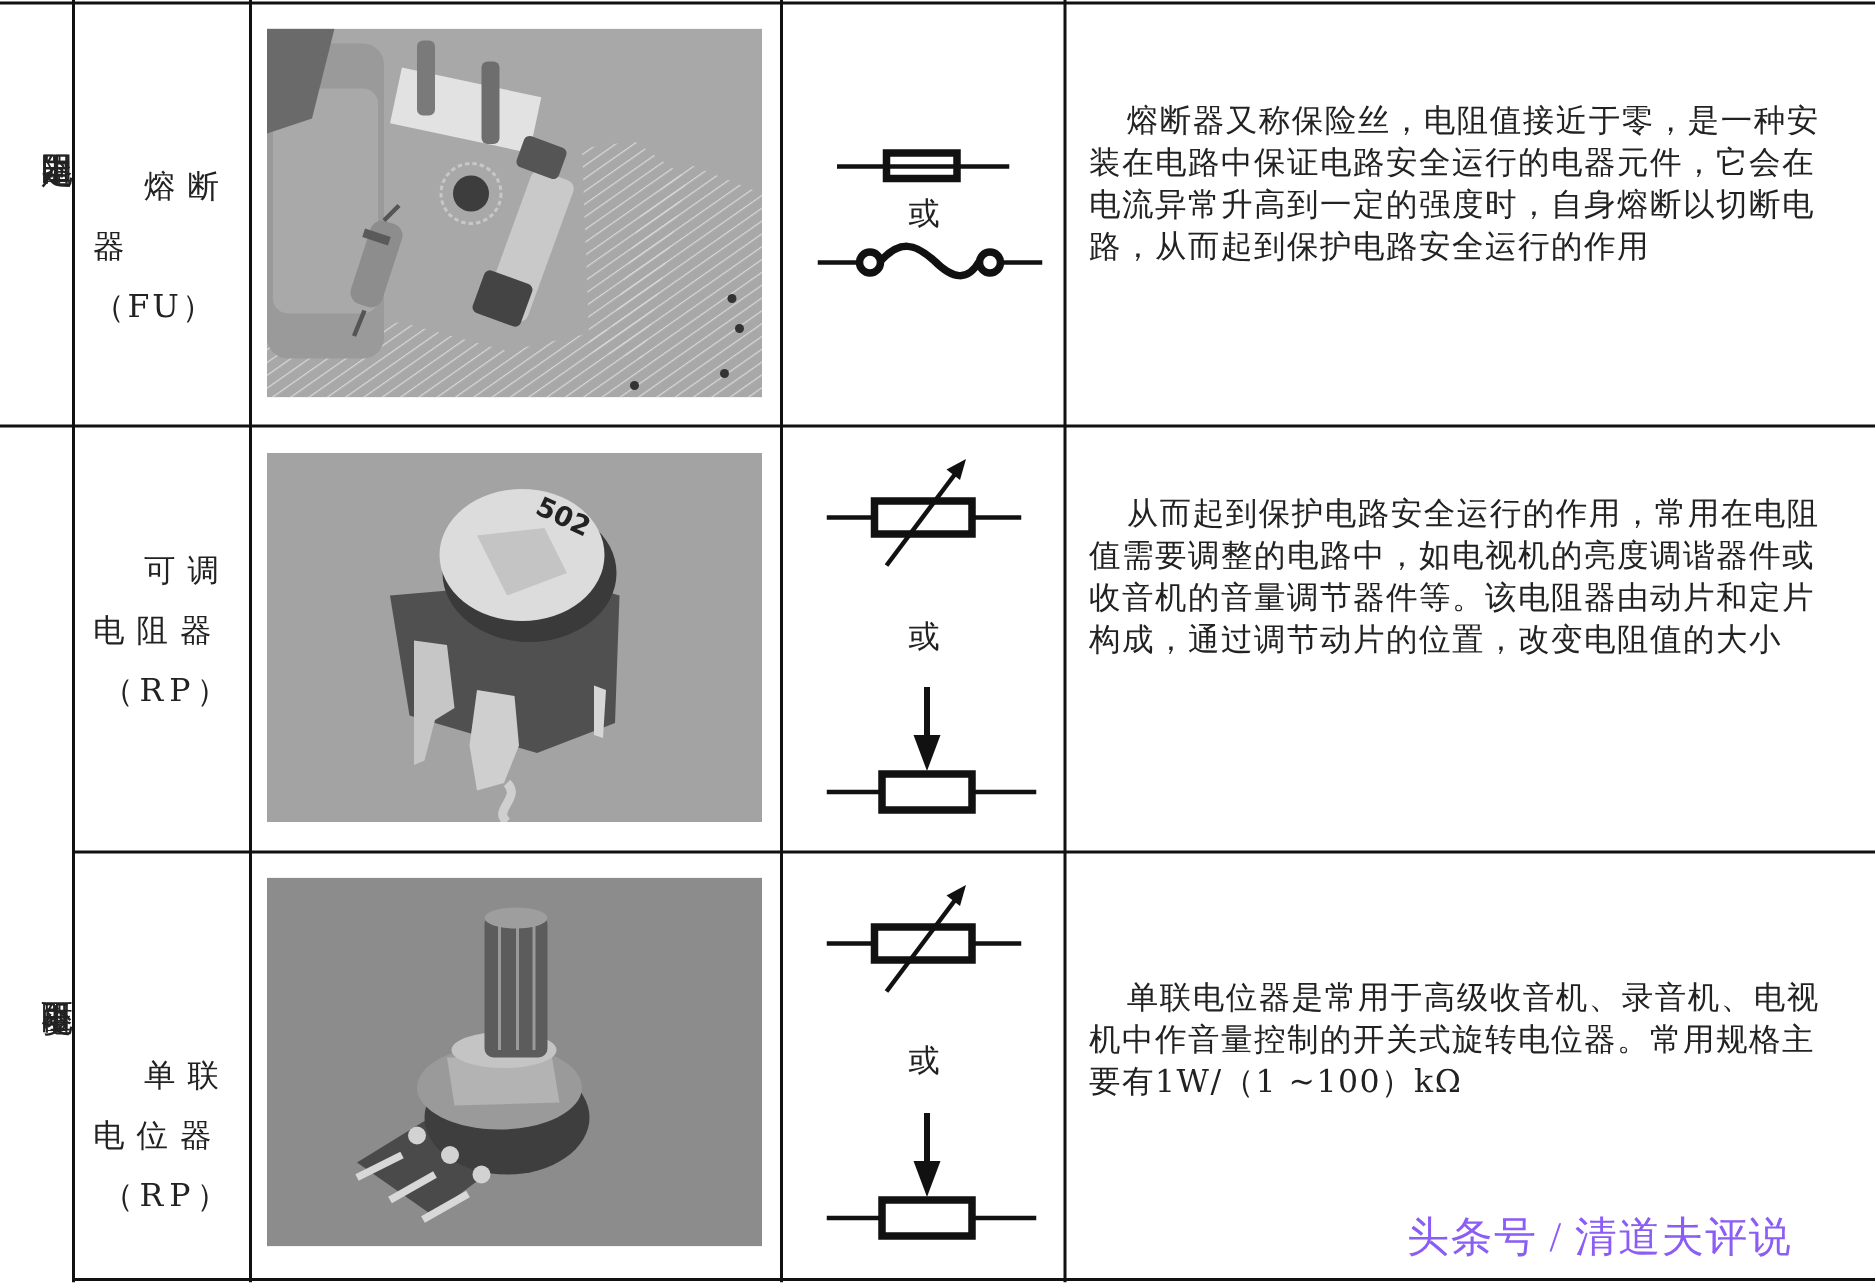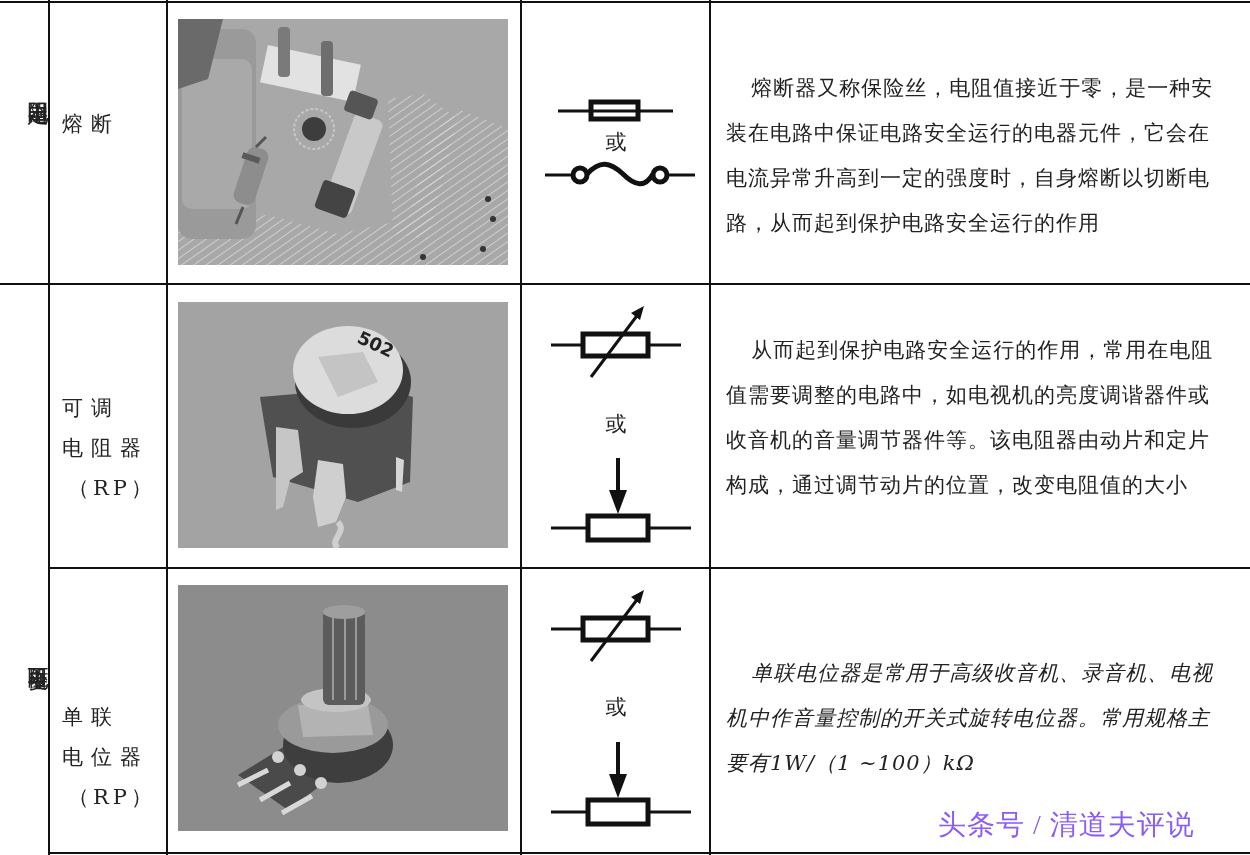--- a/index.html
+++ b/index.html
@@ -4,27 +4,27 @@
 <style>
   html, body { margin:0; padding:0; background:#fff; }
   body { width:1250px; height:855px; position:relative; overflow:hidden;
          font-family:"DejaVu Serif","Liberation Serif",serif; color:#1a1a1a; }
   .hl { position:absolute; height:2px; background:#111; }
   .vl { position:absolute; width:2px; background:#111; }
   .cat { position:absolute; left:0; width:49px; font-size:21px; line-height:23px;
          text-align:center; writing-mode:vertical-rl; text-orientation:upright;
          letter-spacing:0px; color:#222; }
   .name { position:absolute; left:62px; width:100px; font-size:21px; line-height:40px; color:#222; }
-  .name .l1 { text-align:left; padding-right:8px; letter-spacing:8px; }
+  .name .l1 { text-align:right; padding-right:8px; letter-spacing:8px; }
   .name .l2 { text-align:left; letter-spacing:8px; }
   .name .l3 { text-align:center; letter-spacing:4px; }
   .photo { position:absolute; left:178px; width:330px; height:246px; overflow:hidden; }
   .sym { position:absolute; left:523px; width:186px; }
   .or { position:absolute; width:186px; text-align:center; font-size:21px; color:#222; }
-  .desc { position:absolute; left:726px; width:505px; font-size:21px; line-height:45px;
+  .desc { position:absolute; left:726px; width:505px; font-size:21px; line-height:28px;
           color:#222; text-indent:1.2em; letter-spacing:1px; }
   .watermark { position:absolute; left:938px; top:806px; font-size:28px; color:#8b5cf6;
                font-family:Liberation Serif, serif; letter-spacing:1px; }
 </style>
 </head>
 <body>
 
 <div class="hl" style="left:0;top:1px;width:1250px;"></div>
 <div class="hl" style="left:0;top:283px;width:1250px;"></div>
 <div class="hl" style="left:49px;top:567px;width:1201px;"></div>
@@ -32,20 +32,21 @@
 <div class="vl" style="left:48px;top:0;height:855px;"></div>
 <div class="vl" style="left:166px;top:0;height:855px;"></div>
 <div class="vl" style="left:520px;top:0;height:855px;"></div>
 <div class="vl" style="left:709px;top:0;height:855px;"></div>
 
 <div class="cat" style="top:86px;">固定电阻器</div>
 <div class="cat" style="top:652px;">可变电阻器</div>
 
 <div class="name" style="top:104px;">
   <div class="l1">熔断</div>
+  <div class="l2" style="letter-spacing:2px;">器（FU）</div>
 </div>
 <div class="photo" style="top:19px;">
   <svg width="330" height="246" viewBox="0 0 330 246">
     <defs>
       <pattern id="hatch" width="7" height="7" patternUnits="userSpaceOnUse" patternTransform="rotate(55)">
         <line x1="0" y1="0" x2="0" y2="7" stroke="#d8d8d8" stroke-width="1.6"></line>
       </pattern>
     </defs>
     <rect width="330" height="246" fill="#a8a8a8"></rect>
     <path d="M0 200 L90 196 L160 215 L230 200 L250 120 L280 90 L330 110 L330 246 L0 246Z" fill="url(#hatch)"></path>
@@ -81,21 +82,21 @@
   <svg style="position:absolute;left:22px;top:160px;" width="150" height="30" viewBox="0 0 150 30">
     <line x1="0" y1="15" x2="27" y2="15" stroke="#111" stroke-width="3"></line>
     <line x1="123" y1="15" x2="150" y2="15" stroke="#111" stroke-width="3"></line>
     <circle cx="35" cy="15" r="7" fill="#fff" stroke="#111" stroke-width="5"></circle>
     <circle cx="115" cy="15" r="7" fill="#fff" stroke="#111" stroke-width="5"></circle>
     <path d="M42 14 C55 0, 65 2, 78 14 C90 26, 100 28, 108 14" fill="none" stroke="#111" stroke-width="5"></path>
   </svg>
 </div>
 <div class="desc" style="top:66px;">熔断器又称保险丝，电阻值接近于零，是一种安装在电路中保证电路安全运行的电器元件，它会在电流异常升高到一定的强度时，自身熔断以切断电路，从而起到保护电路安全运行的作用</div>
 
-<div class="name" style="top:388px;">
+<div class="name" style="top:360px;">
   <div class="l1">可调</div>
   <div class="l2">电阻器</div>
   <div class="l3">（RP）</div>
 </div>
 <div class="photo" style="top:302px;">
   <svg width="330" height="246" viewBox="0 0 330 246">
     <rect width="330" height="246" fill="#a3a3a3"></rect>
     <path d="M82 95 L200 85 L235 95 L232 180 L180 200 L95 175Z" fill="#505050"></path>
     <ellipse cx="175" cy="80" rx="58" ry="46" fill="#3a3a3a"></ellipse>
     <ellipse cx="170" cy="68" rx="55" ry="44" fill="#dcdcdc"></ellipse>
@@ -158,15 +159,15 @@
     <polygon points="93,1 80,8 89,15" fill="#111"></polygon>
   </svg>
   <div class="or" style="top:126px;">或</div>
   <svg style="position:absolute;left:28px;top:175px;" width="140" height="85" viewBox="0 0 140 85">
     <line x1="0" y1="70" x2="140" y2="70" stroke="#111" stroke-width="3"></line>
     <rect x="37" y="58" width="60" height="24" fill="#fff" stroke="#111" stroke-width="5"></rect>
     <line x1="67" y1="0" x2="67" y2="40" stroke="#111" stroke-width="4"></line>
     <polygon points="58,32 76,32 67,56" fill="#111"></polygon>
   </svg>
 </div>
-<div class="desc" style="top:651px;font-style:italic;">单联电位器是常用于高级收音机、录音机、电视机中作音量控制的开关式旋转电位器。常用规格主要有1W/（1 ~100）kΩ</div>
+<div class="desc" style="top:651px;">单联电位器是常用于高级收音机、录音机、电视机中作音量控制的开关式旋转电位器。常用规格主要有1W/（1 ~100）kΩ</div>
 
 <div class="watermark">头条号 / 清道夫评说</div>
 
 </body></html>

